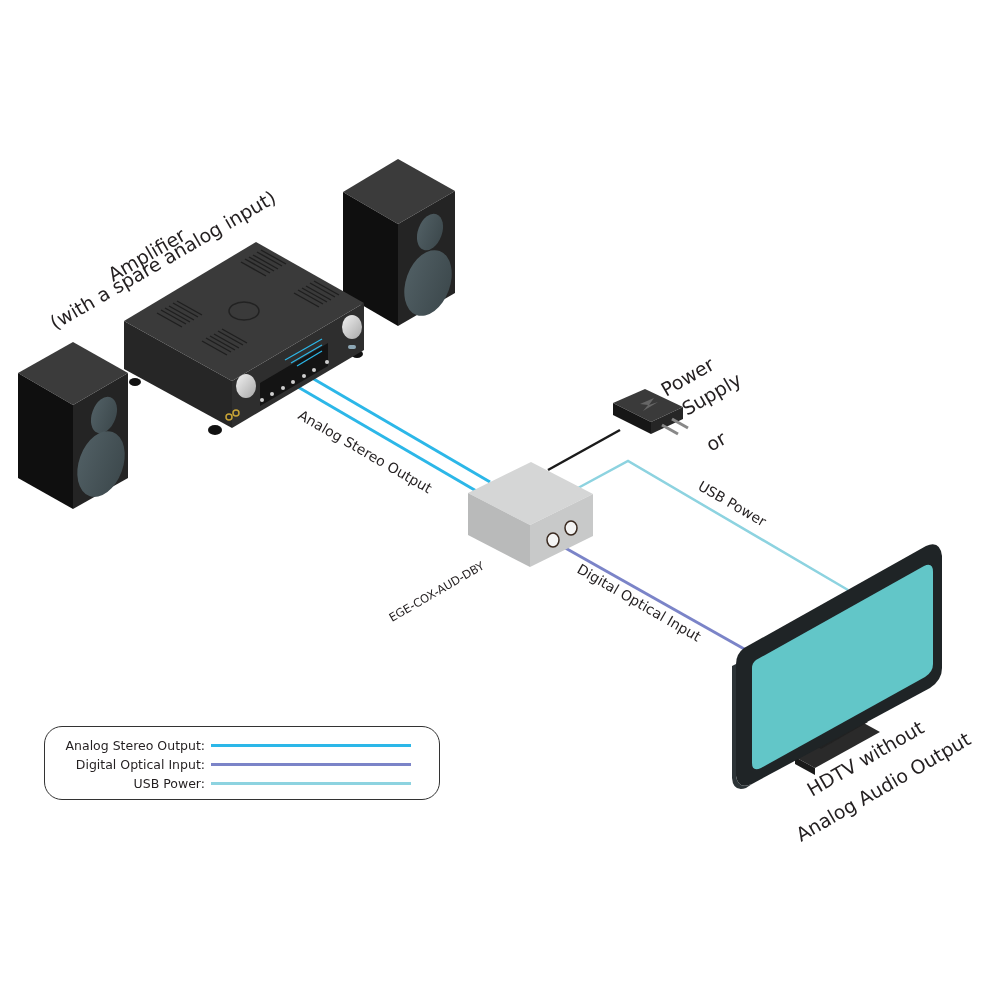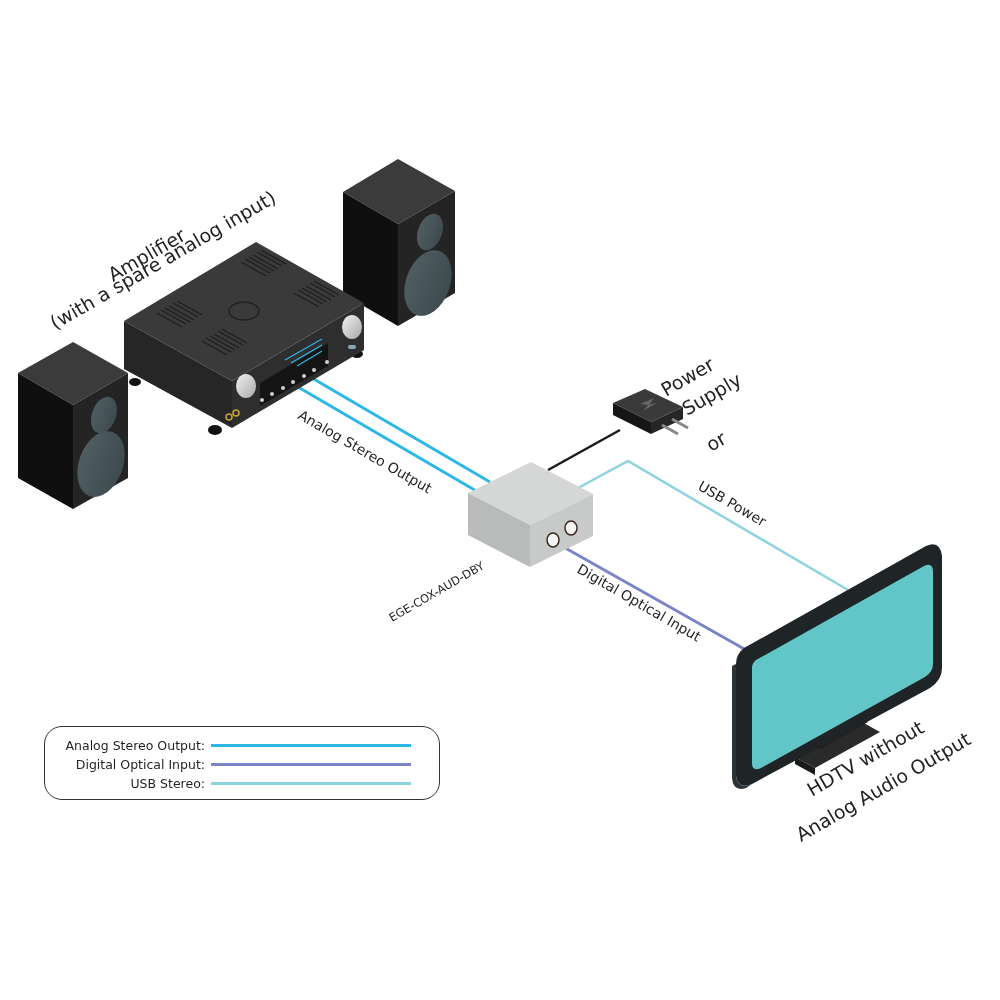--- a/index.html
+++ b/index.html
@@ -160,16 +160,16 @@
 <div class="legend">
   <div class="legend-row" style="top:9px">
     <span class="legend-text">Analog Stereo Output:</span>
     <span class="legend-line" style="background: rgb(44, 183, 232);"></span>
   </div>
   <div class="legend-row" style="top:28px">
     <span class="legend-text">Digital Optical Input:</span>
     <span class="legend-line" style="background: rgb(123, 132, 200);"></span>
   </div>
   <div class="legend-row" style="top:47px">
-    <span class="legend-text">USB Stereo:</span>
+    <span class="legend-text">USB Power:</span>
     <span class="legend-line" style="background: rgb(141, 211, 224);"></span>
   </div>
 </div>
 
 </body></html>

